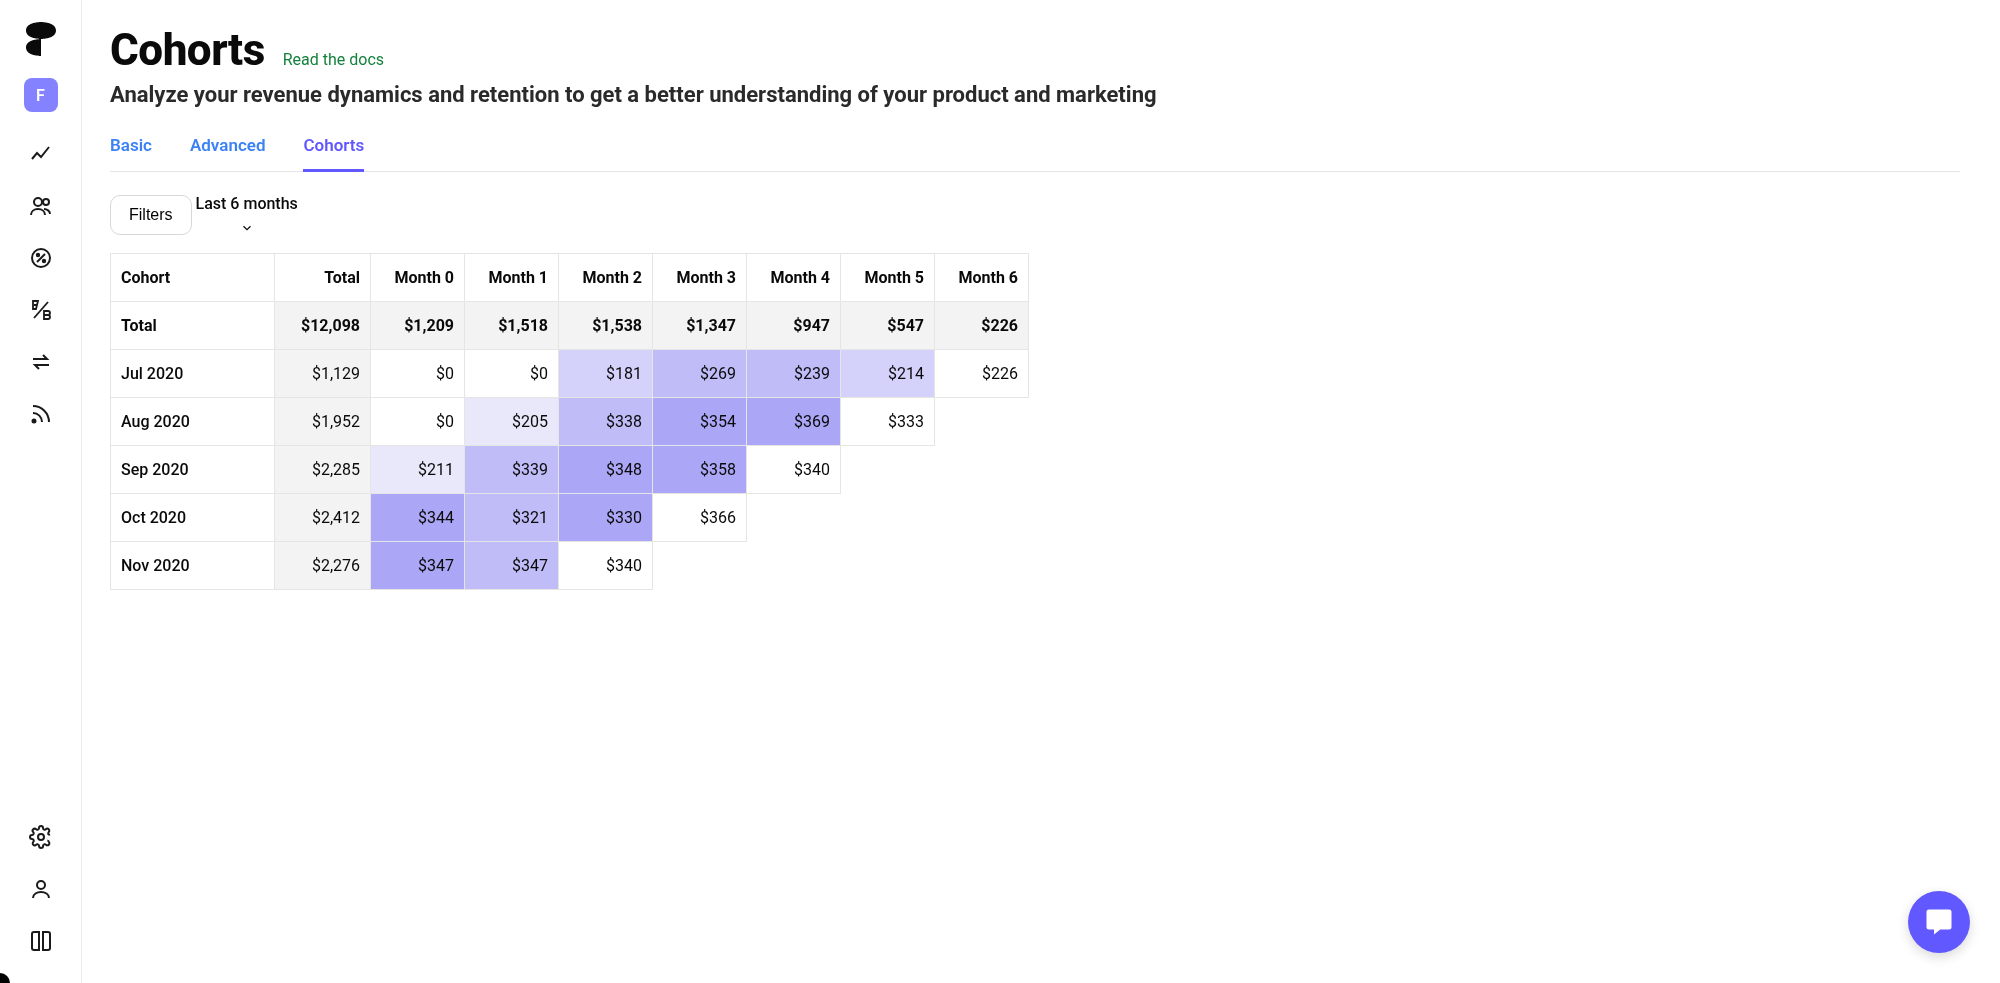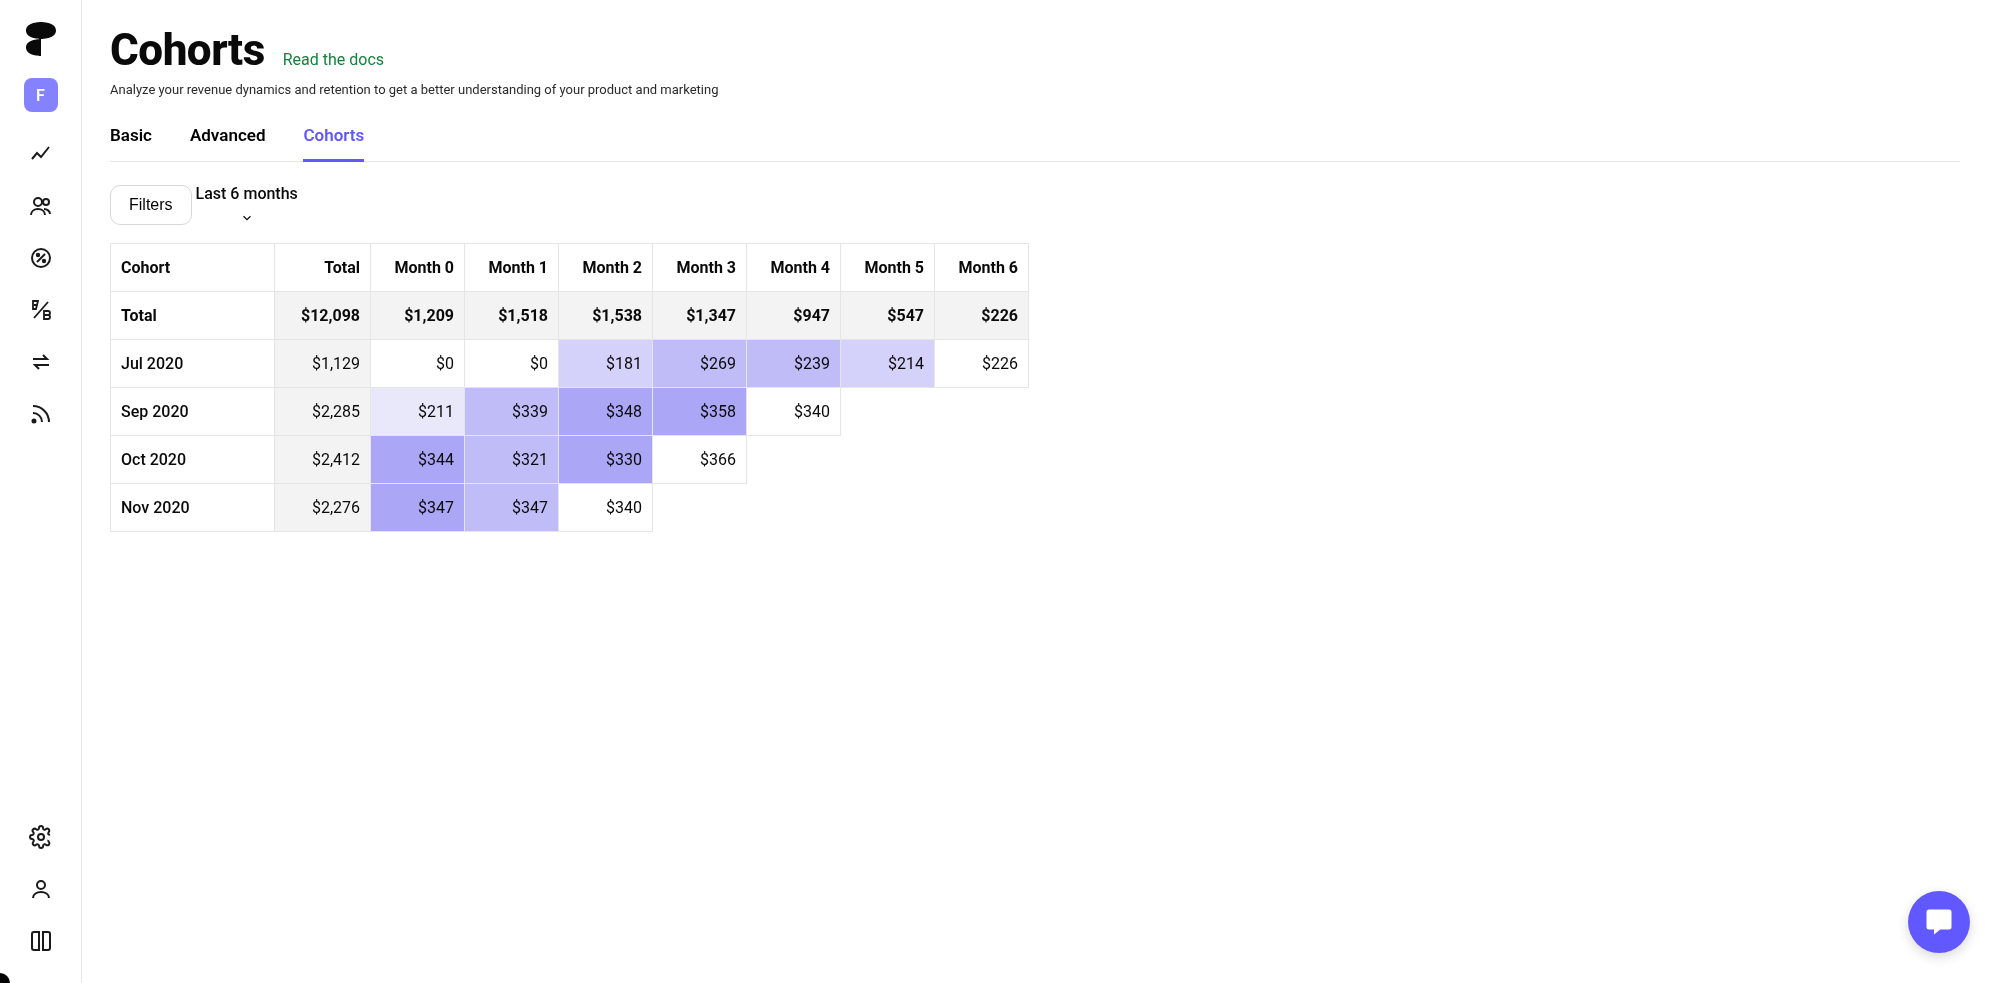--- a/index.html
+++ b/index.html
@@ -56,31 +56,31 @@
     .main {
       margin-left: 82px;
       padding: 24px 40px 0 28px;
     }
     .title-row {
       display: flex; align-items: baseline; gap: 18px;
       margin-bottom: 6px;
     }
     .title { font-size: 44px; font-weight: 800; letter-spacing: -0.5px; }
     .docs-link { font-size: 16px; color: #15803d; cursor: pointer; }
-    .subtitle { font-size: 13px; color: #2a2a2a; margin-bottom: 28px; }
+    .subtitle { font-size: 22px; color: #2a2a2a; margin-bottom: 28px; font-weight: bold; }
     .tabs {
       display: flex; gap: 38px;
       border-bottom: 1px solid #e5e5e5;
       margin-bottom: 22px;
     }
     .tab {
       font-size: 17px; font-weight: 600;
       padding-bottom: 14px;
       cursor: pointer;
-      color: #000000;
+      color: #3b82f6;
     }
     .tab.active {
       color: #6159ff;
       border-bottom: 3px solid #6159ff;
       margin-bottom: -1px;
     }
     .toolbar { display: flex; align-items: center; gap: 4px; margin-bottom: 18px; }
     .filters-btn {
       border: 1px solid #d8d8d8; background: #fff;
       border-radius: 10px; padding: 10px 18px;
@@ -264,20 +264,31 @@
           <td class="total-col">$1,129</td>
           <td class="h0">$0</td>
           <td class="h0">$0</td>
           <td class="h2">$181</td>
           <td class="h3">$269</td>
           <td class="h3">$239</td>
           <td class="h2">$214</td>
           <td class="h0">$226</td>
         </tr>
         <tr>
+          <td class="row-label">Aug 2020</td>
+          <td class="total-col">$1,952</td>
+          <td class="h0">$0</td>
+          <td class="h1">$205</td>
+          <td class="h3">$338</td>
+          <td class="h4">$354</td>
+          <td class="h4">$369</td>
+          <td class="h0">$333</td>
+          <td class="empty"></td>
+        </tr>
+        <tr>
           <td class="row-label">Sep 2020</td>
           <td class="total-col">$2,285</td>
           <td class="h1">$211</td>
           <td class="h3">$339</td>
           <td class="h4">$348</td>
           <td class="h4">$358</td>
           <td class="h0">$340</td>
           <td class="empty"></td>
           <td class="empty"></td>
         </tr>

